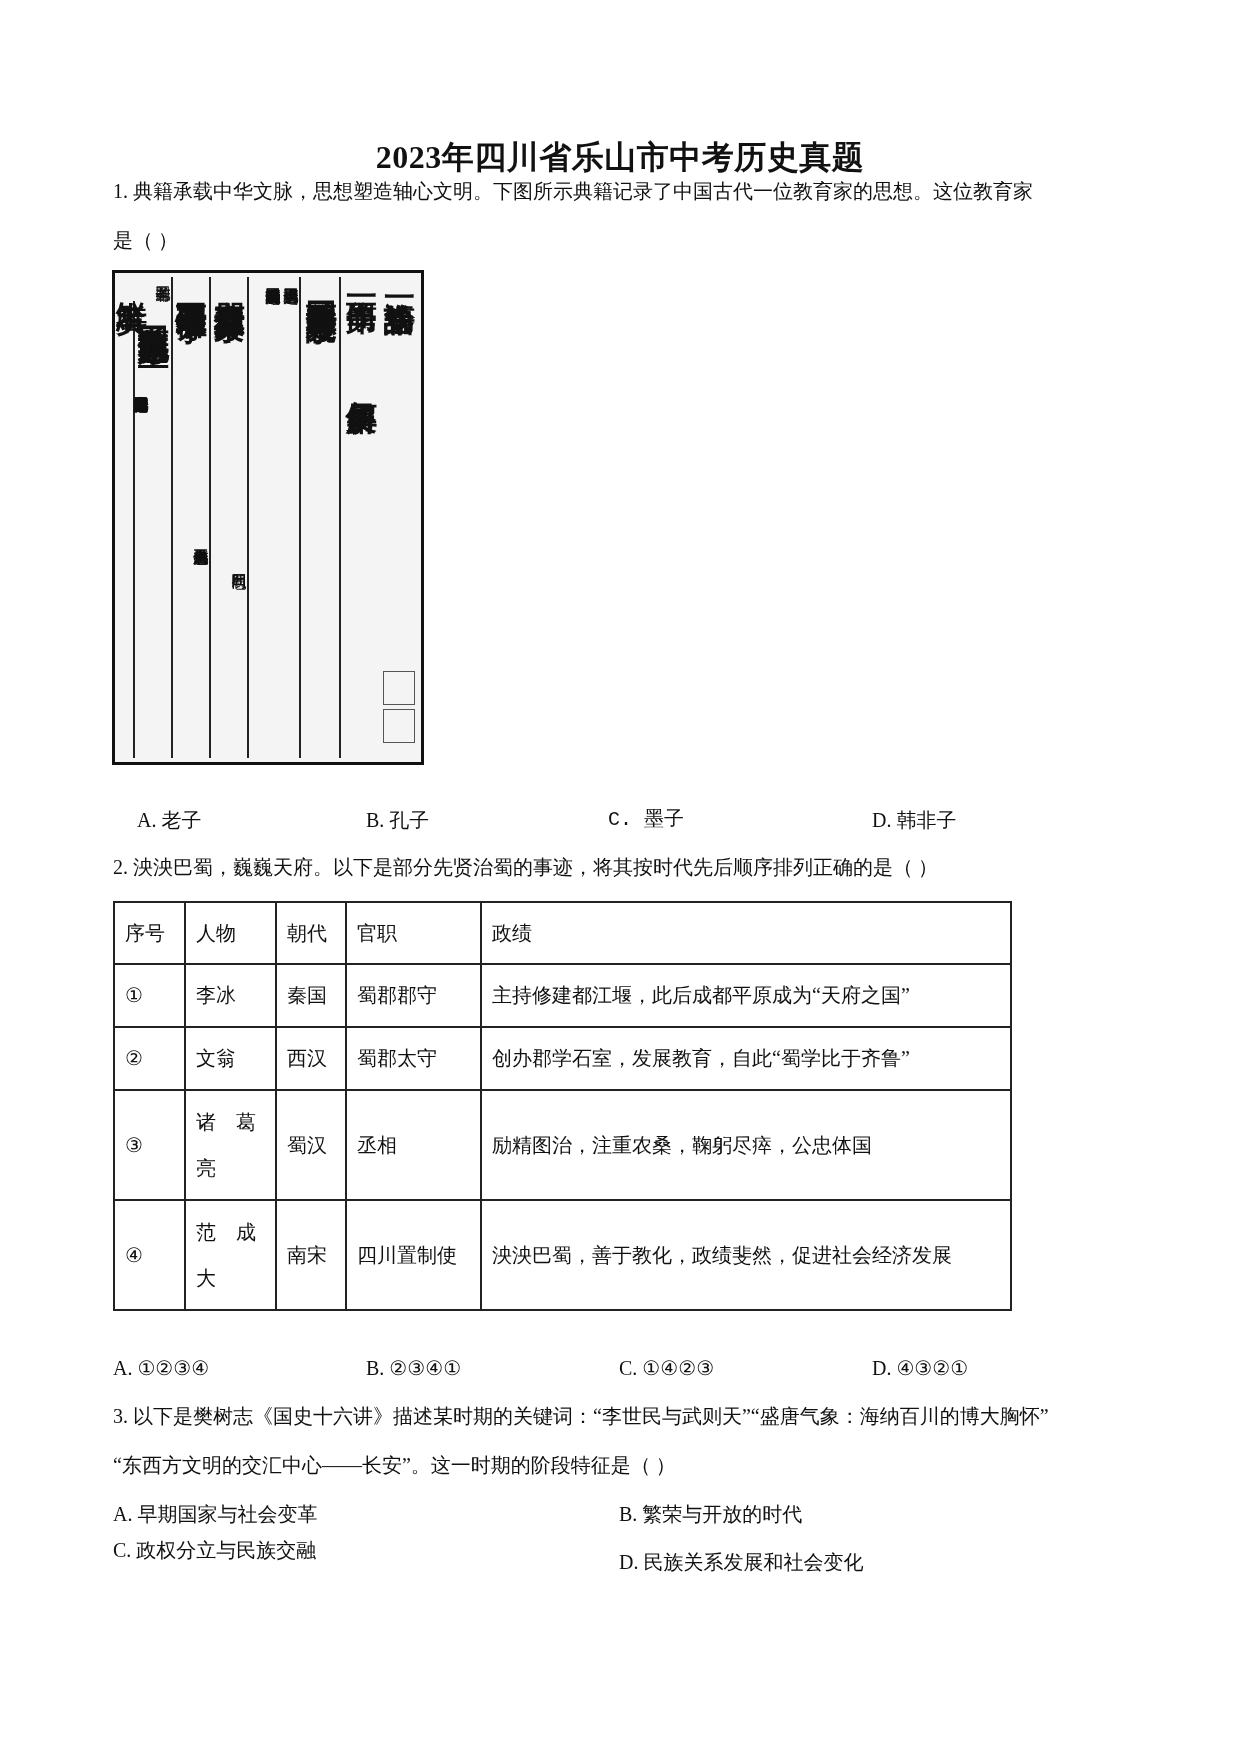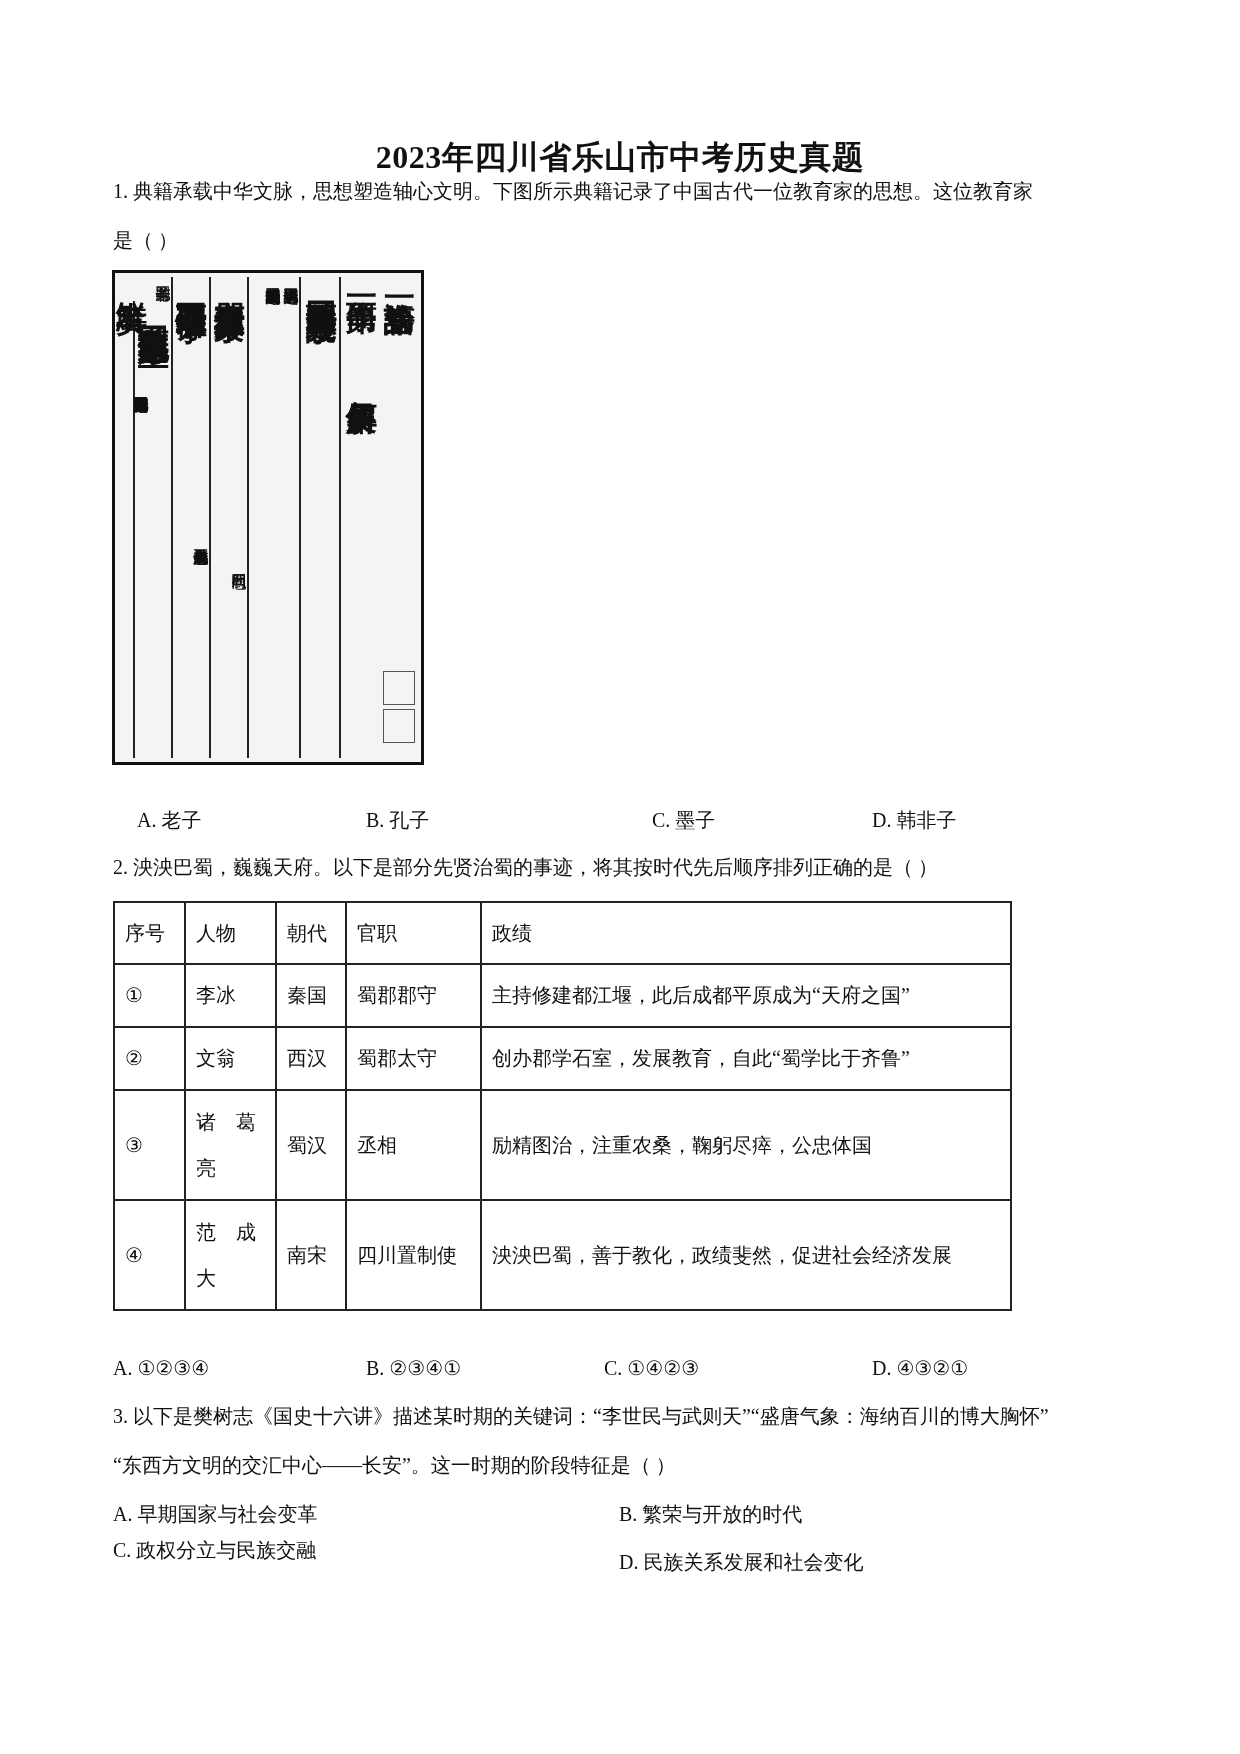--- a/index.html
+++ b/index.html
@@ -42,21 +42,21 @@
   <div class="col big" style="right:250px;width:36px;top:28px;">有子曰其爲人也孝弟而好犯上</div>
   <div class="col small" style="right:250px;width:36px;top:2px;height:20px;border-left:none;">孔曰弟子有若</div>
   <div class="col big" style="right:272px;width:34px;border-left:none;height:110px;">者鮮矣</div>
   <div class="col small" style="right:272px;width:34px;top:112px;border-left:none;">鮮少也上謂凡在己上者言孝弟之人必恭順好欲犯其上者少也</div>
   <div class="seal" style="right:6px;top:398px;"></div>
   <div class="seal" style="right:6px;top:436px;"></div>
 </div>
 
 <div class="opt" style="left:113px;top:806px;margin-left:24px;">A. 老子</div>
 <div class="opt" style="left:366px;top:806px;">B. 孔子</div>
-<div class="opt" style="left:652px;top:806px;">C. 墨子</div>
+<div class="opt" style="left:608px;top:806px;font-family:Liberation Mono, monospace;">C. 墨子</div>
 <div class="opt" style="left:872px;top:806px;">D. 韩非子</div>
 
 <div class="line" style="left:113px;top:853px;">2. 泱泱巴蜀，巍巍天府。以下是部分先贤治蜀的事迹，将其按时代先后顺序排列正确的是（    ）</div>
 
 <table class="t">
   <tbody>
       <tr style="height:62px;padding-left:17px;">
     <td style="width:49px;">序号</td>
     <td style="width:69px;">人物</td>
     <td style="width:48px;">朝代</td>
@@ -95,21 +95,21 @@
     </td>
     <td>南宋</td>
     <td>四川置制使</td>
     <td>泱泱巴蜀，善于教化，政绩斐然，促进社会经济发展</td>
   </tr>
 </tbody>
   </table>
 
 <div class="opt" style="left:113px;top:1354px;">A. ①②③④</div>
 <div class="opt" style="left:366px;top:1354px;">B. ②③④①</div>
-<div class="opt" style="left:604px;top:1354px;text-align:right;">C. ①④②③</div>
+<div class="opt" style="left:619px;top:1354px;text-align:right;">C. ①④②③</div>
 <div class="opt" style="left:872px;top:1354px;">D. ④③②①</div>
 
 <div class="line" style="left:113px;top:1402px;">3. 以下是樊树志《国史十六讲》描述某时期的关键词：“李世民与武则天”“盛唐气象：海纳百川的博大胸怀”</div>
 <div class="line" style="left:113px;top:1451px;">“东西方文明的交汇中心——长安”。这一时期的阶段特征是（    ）</div>
 
 <div class="opt" style="left:113px;top:1500px;">A. 早期国家与社会变革</div>
 <div class="opt" style="left:619px;top:1500px;">B. 繁荣与开放的时代</div>
 <div class="opt" style="left:113px;top:1536px;">C. 政权分立与民族交融</div>
 <div class="opt" style="left:619px;top:1548px;">D. 民族关系发展和社会变化</div>
 

